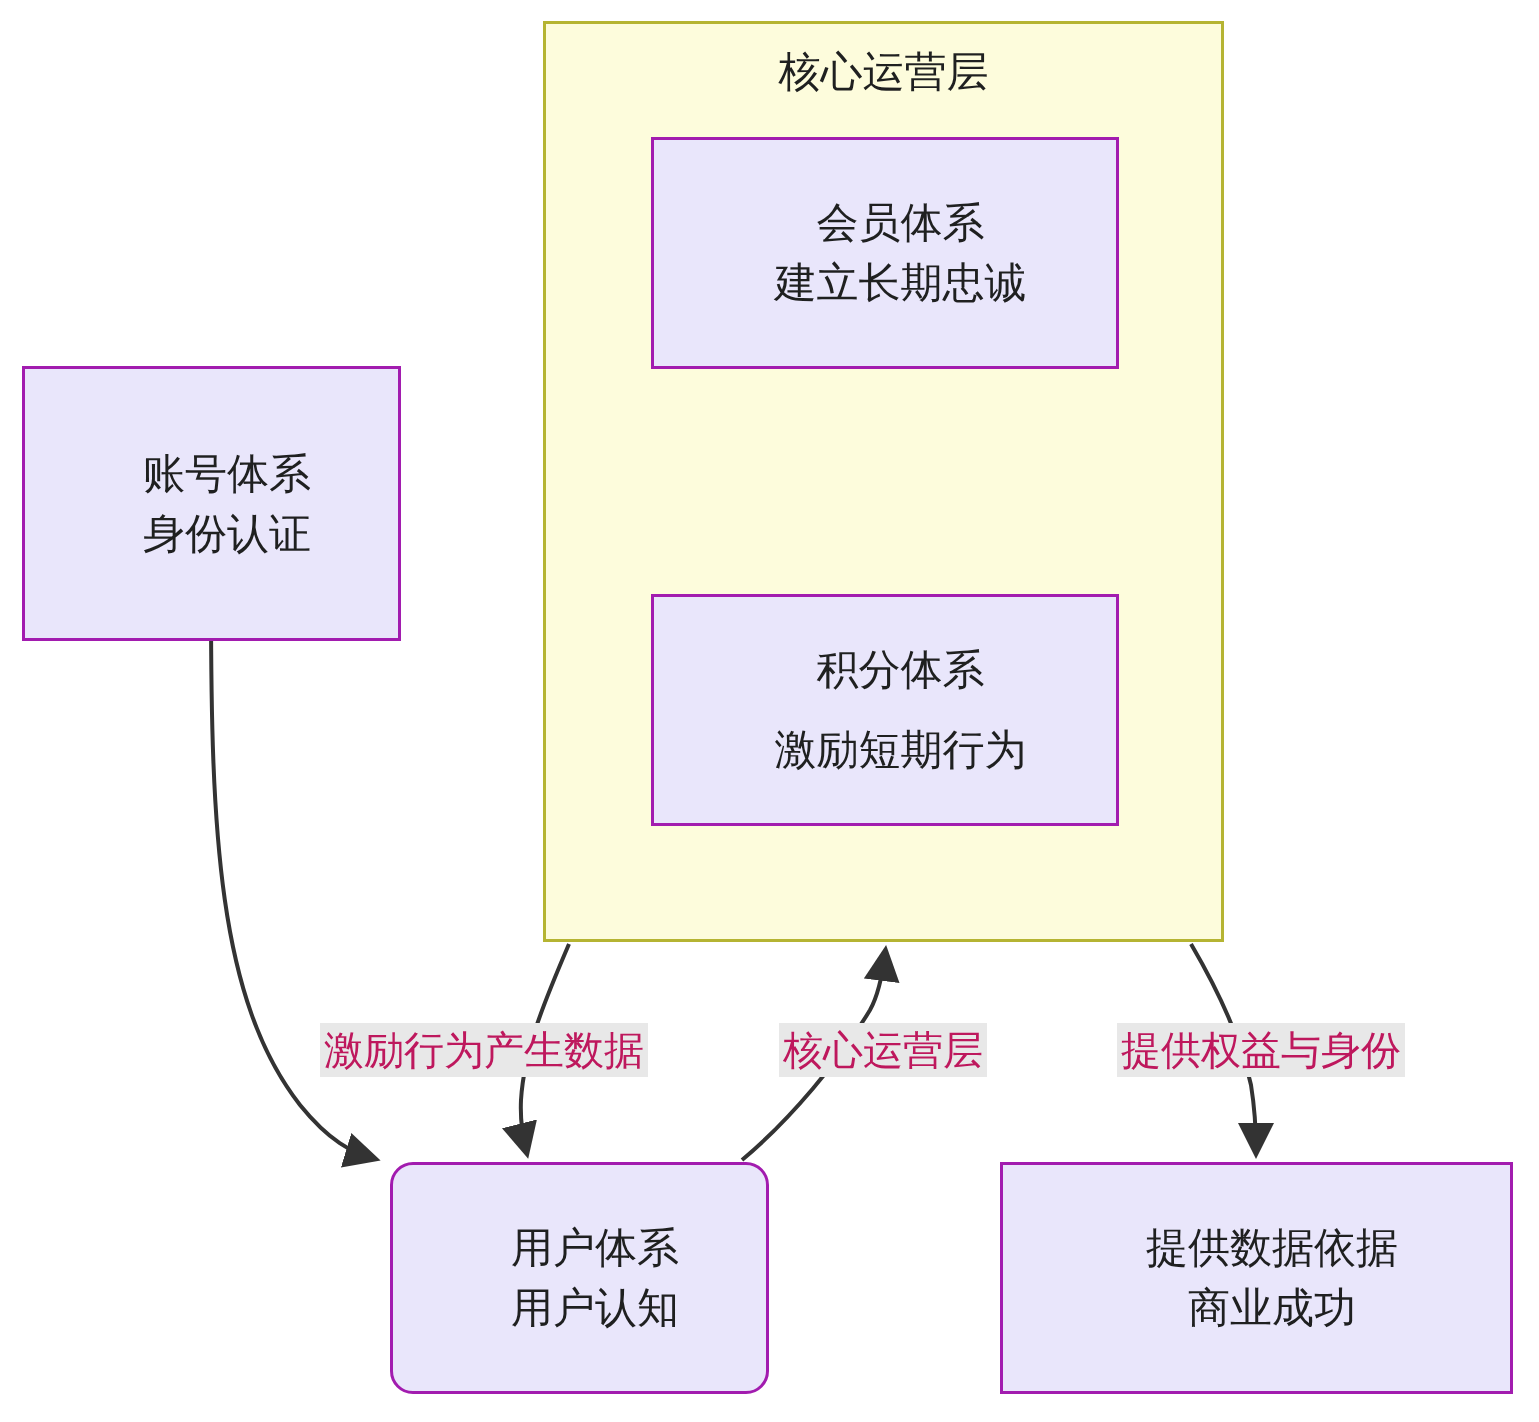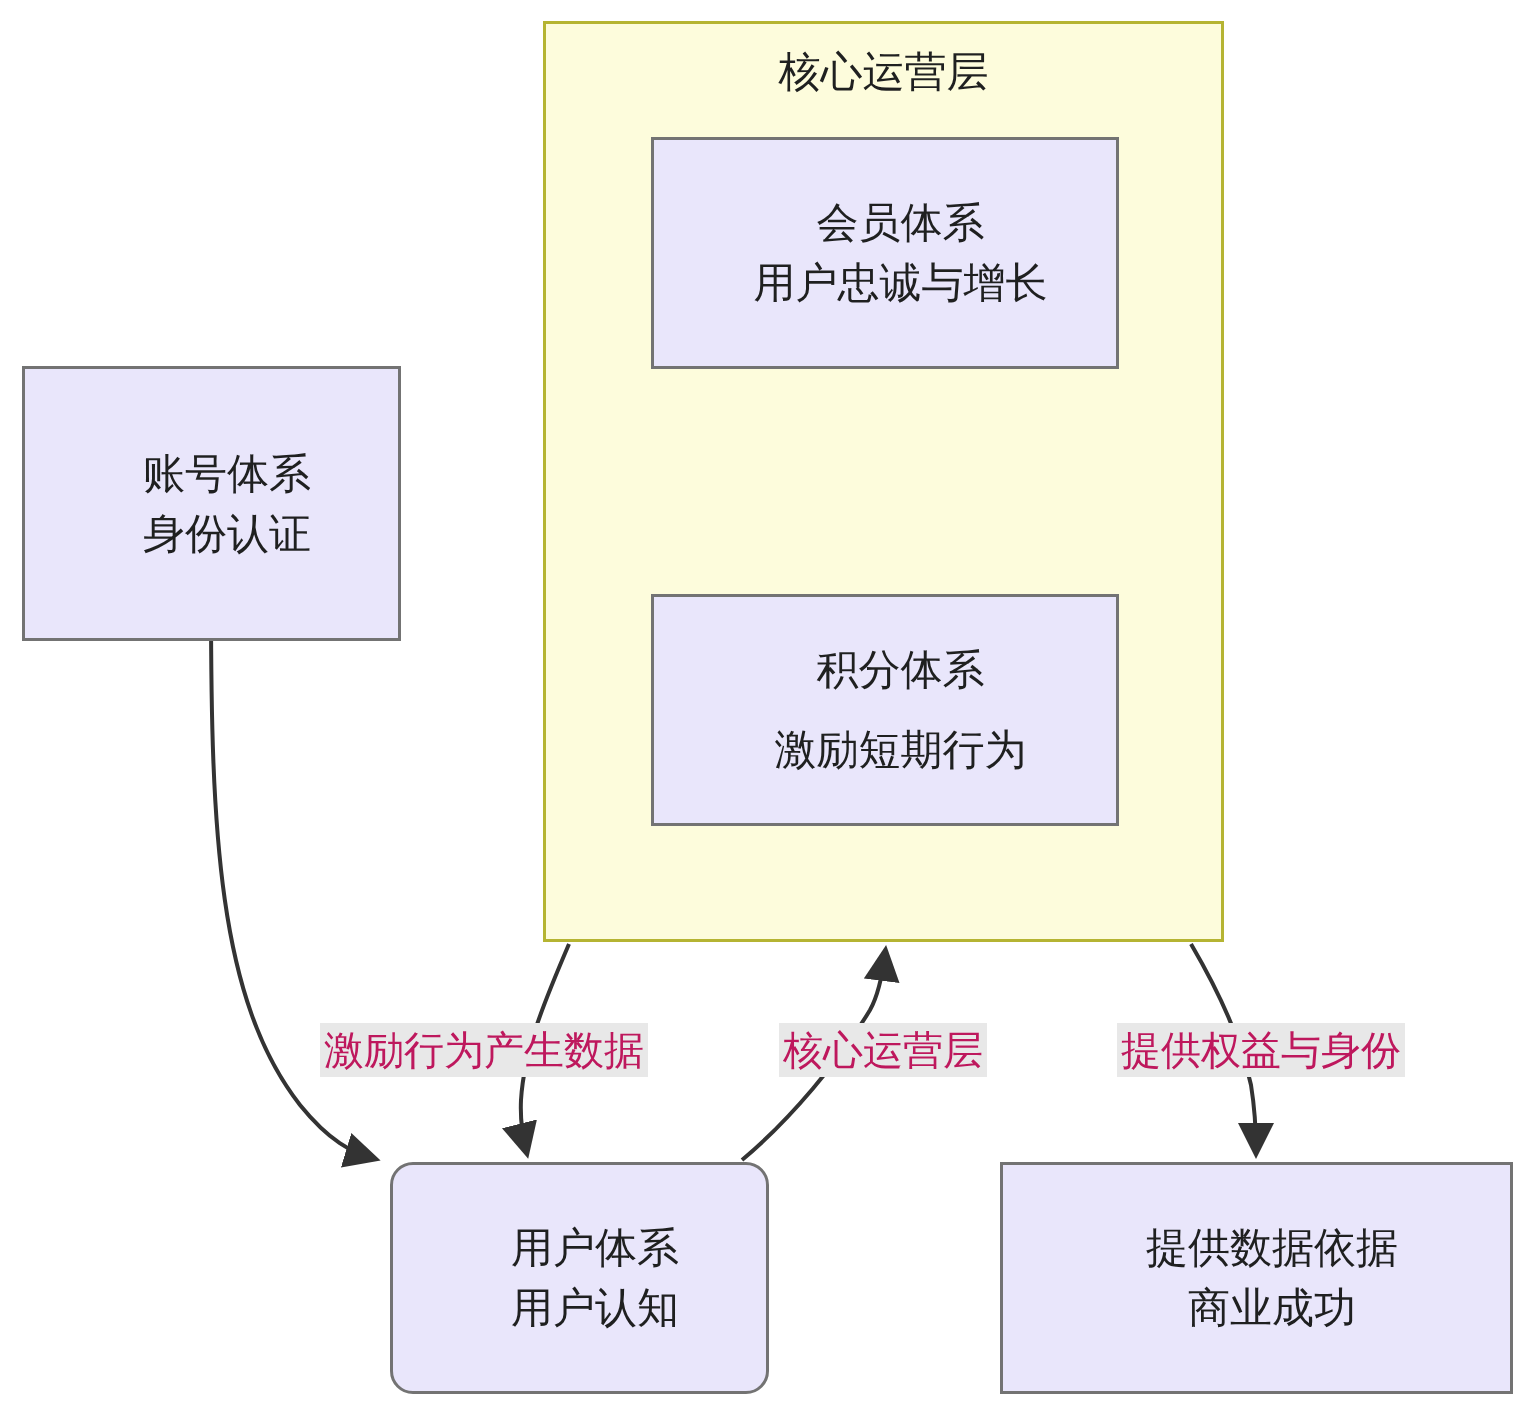--- a/index.html
+++ b/index.html
@@ -31,21 +31,21 @@
     display: flex;
     flex-direction: column;
     align-items: center;
     justify-content: center;
     text-align: center;
     color: #1f2020;
     line-height: 1.42;
   }
   .node-process {
     background: #e9e6fb;
-    border: 3px solid #737373;
+    border: 3px solid #a21caf;
     font-size: 42px;
     padding-left: 31px;
   }
   .cluster {
     position: absolute;
     box-sizing: border-box;
     background: #fdfcdc;
     border: 3px solid #b5b432;
   }
   .cluster-title {
@@ -94,21 +94,21 @@
 
     <path d="M 1191 944 C 1215 985, 1240 1035, 1251 1085 C 1255 1110, 1256 1132, 1256 1150" fill="none" stroke="#333333" stroke-width="4" marker-end="url(#arrowEnd)"></path>
   </svg>
 
   <div class="cluster" style="left:543px; top:21px; width:681px; height:921px;">
     <div class="cluster-title">核心运营层</div>
   </div>
 
   <div class="node node-process" style="left:651px; top:137px; width:468px; height:232px;">
     <span class="nline">会员体系</span>
-    <span class="nline">用户忠诚与增长</span>
+    <span class="nline">建立长期忠诚</span>
   </div>
 
   <div class="node node-process" style="left:651px; top:594px; width:468px; height:232px;gap:20px;">
     <span class="nline">积分体系</span>
     <span class="nline">激励短期行为</span>
   </div>
 
   <div class="node node-process" style="left:22px; top:366px; width:379px; height:275px;">
     <span class="nline">账号体系</span>
     <span class="nline">身份认证</span>

